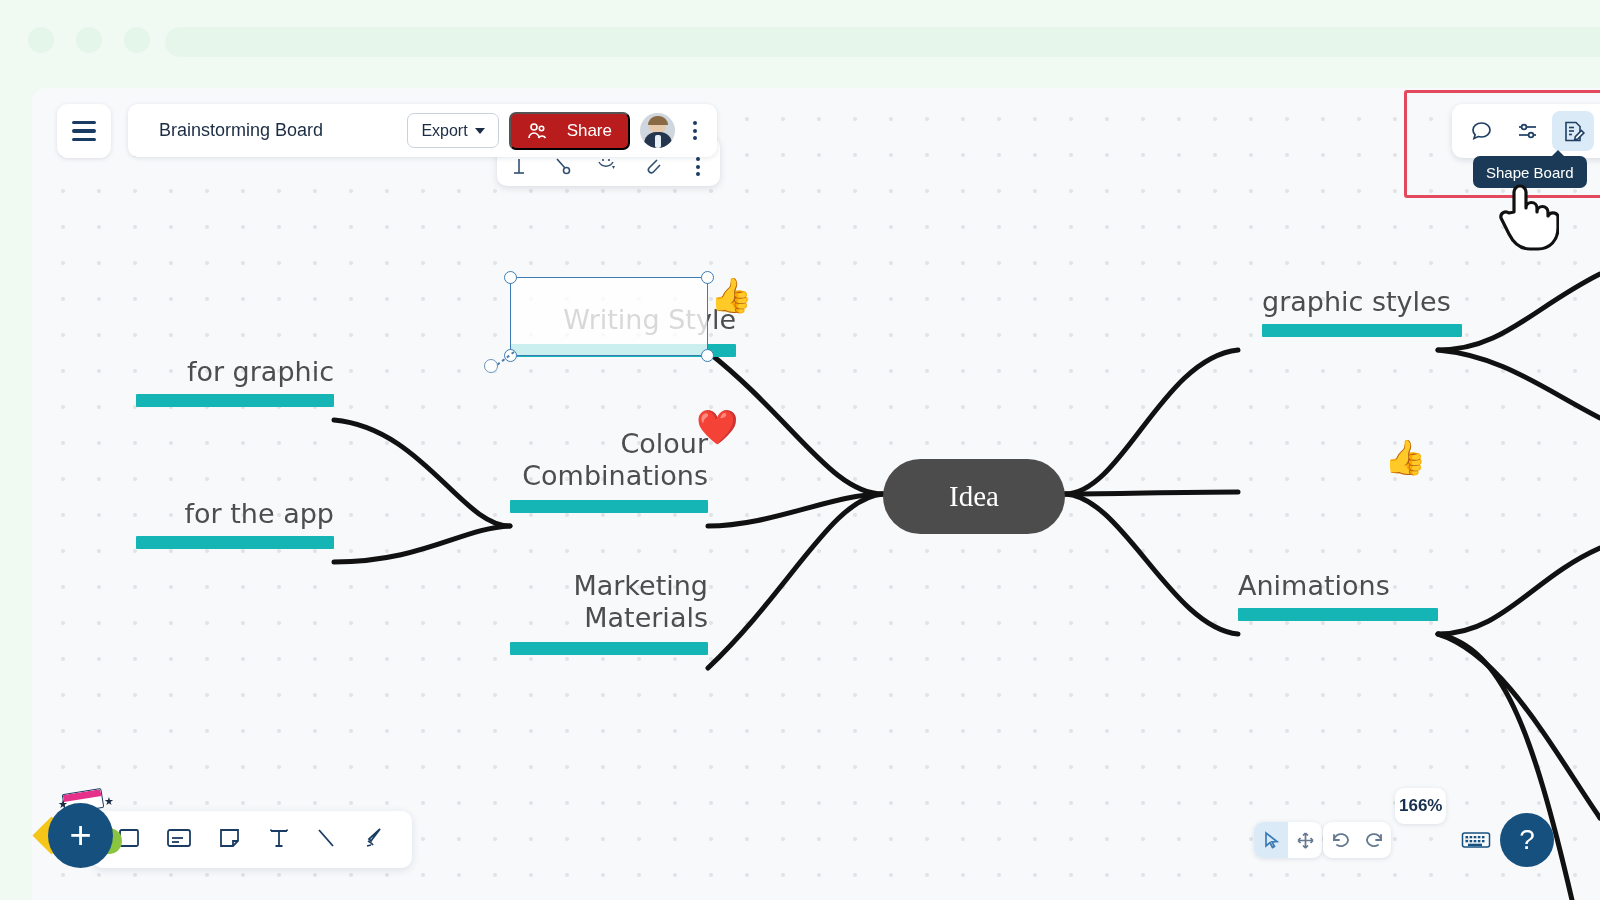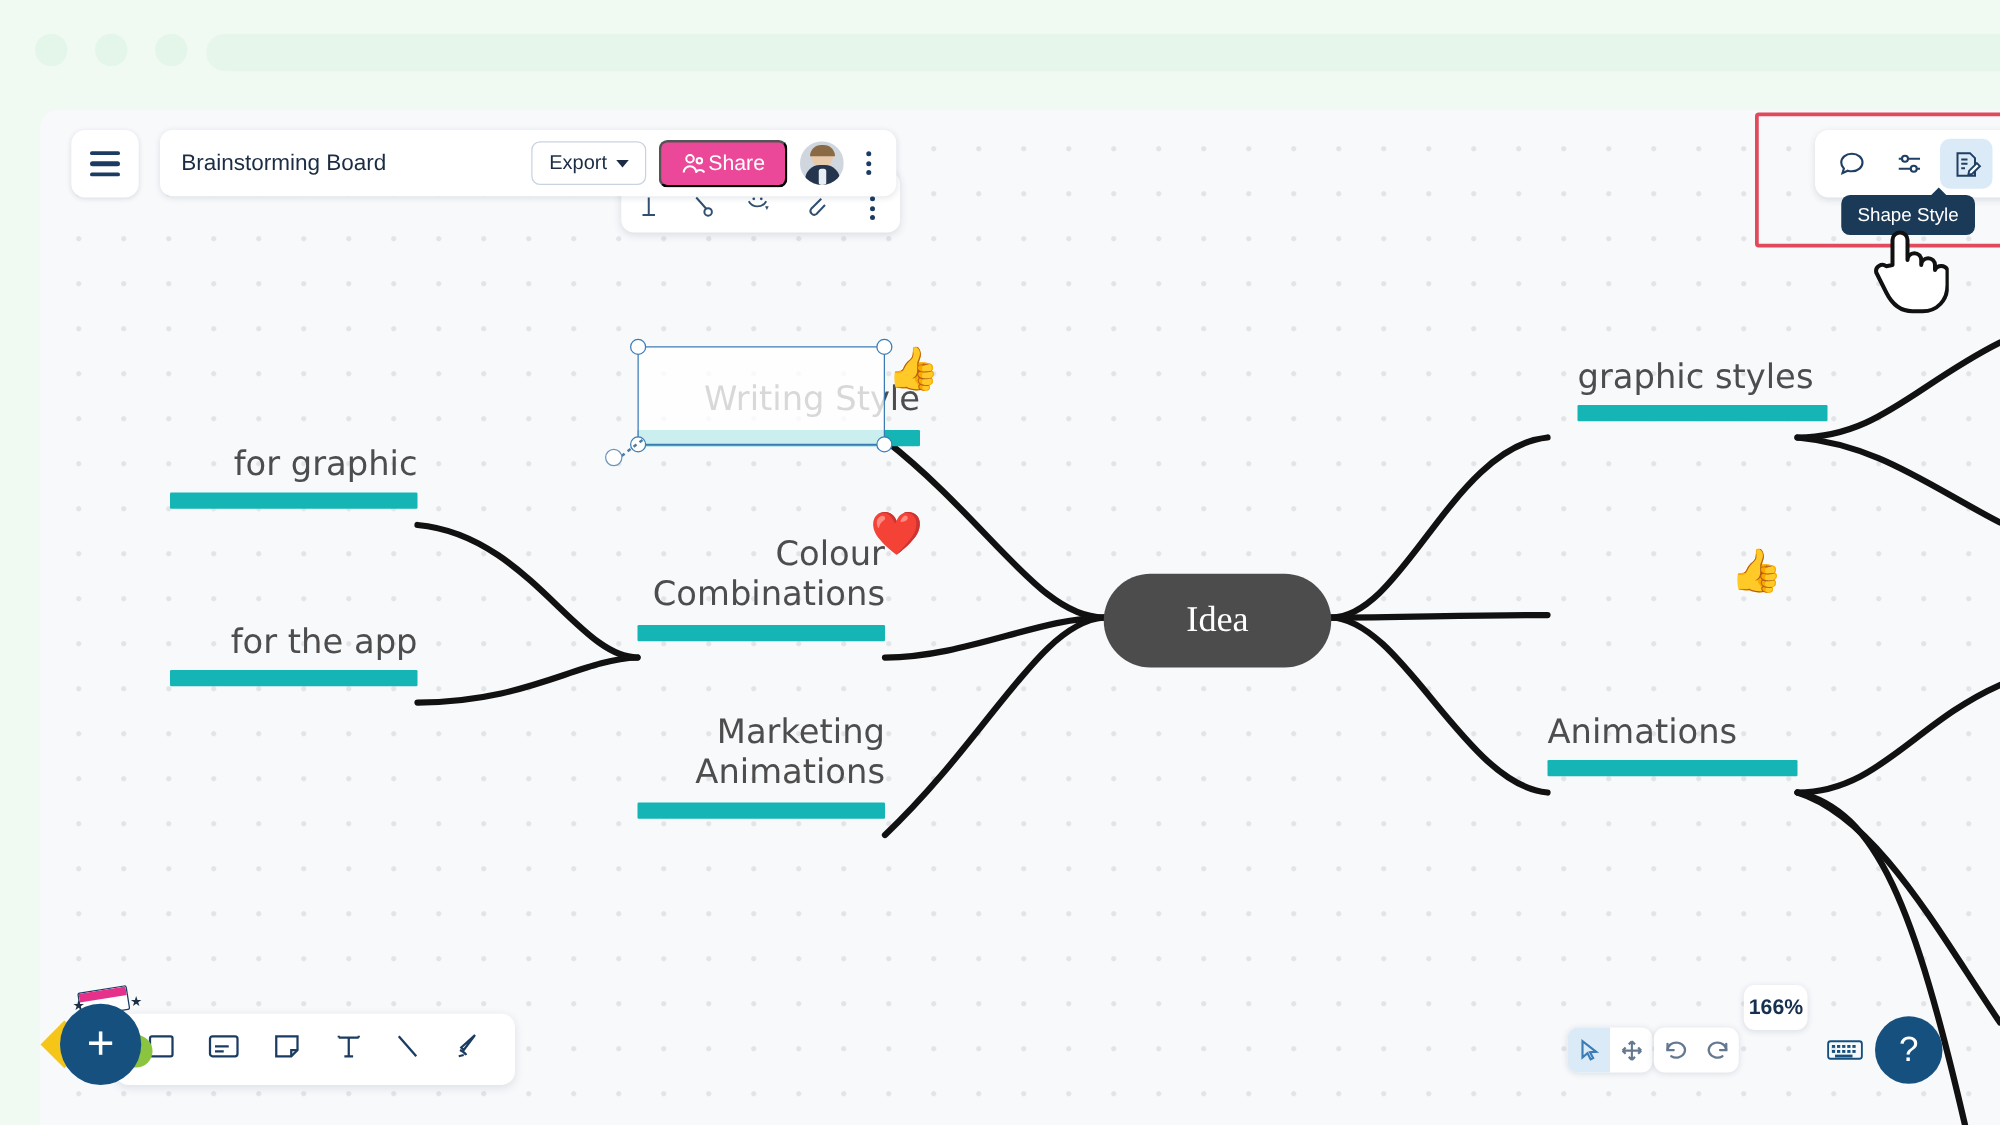--- a/index.html
+++ b/index.html
@@ -72,31 +72,31 @@
   .hamburger {
     position: absolute; left: 57px; top: 104px; width: 54px; height: 54px;
     background: #fff; border-radius: 11px; box-shadow: 0 1px 4px rgba(20,40,70,.13);
     display: flex; align-items: center; justify-content: center; flex-direction: column; gap: 5px;
   }
   .hamburger i { display: block; width: 24px; height: 3.2px; background: #1b3c62; border-radius: 2px; }
 
   .titlebar {
     position: absolute; left: 128px; top: 104px; width: 589px; height: 53px;
     background: #fff; border-radius: 10px; box-shadow: 0 1px 5px rgba(20,40,70,.12);
-    display: flex; align-items: center; padding: 0 12px 0 17px; gap: 10px;
+    display: flex; align-items: center; padding: 0 12px 0 31px; gap: 10px;
   }
   .board-title { flex: 1; color: #1b2c44; font-size: 18px; }
   .export-btn {
     display: flex; align-items: center; gap: 7px; height: 35px; padding: 0 13px;
     border: 1px solid #c9d3df; border-radius: 7px; color: #1b2c44; font-size: 16px; background:#fff;
   }
   .caret { width: 0; height: 0; border-left: 5px solid transparent; border-right: 5px solid transparent; border-top: 6px solid #1b2c44; }
   .share-btn {
-    display: flex; align-items: center; gap: 2px; height: 38px; padding: 0 16px;
-    background: #ec4899; border-radius: 7px; color: #fff; font-size: 17px;
+    display: flex; align-items: center; gap: 20px; height: 38px; padding: 0 16px;
+    background: #b91c1c; border-radius: 7px; color: #fff; font-size: 17px;
   }
   .avatar {
     width: 35px; height: 35px; border-radius: 50%; overflow: hidden; position: relative;
     background: radial-gradient(circle at 50% 34%, #e7c9ab 0 30%, transparent 31%), #cfd6de;
   }
   .avatar::after {
     content: ""; position: absolute; left: 50%; bottom: 0; transform: translateX(-50%);
     width: 28px; height: 16px; border-radius: 12px 12px 0 0; background: #25354d;
   }
   .avatar::before {
@@ -262,21 +262,21 @@
 
     <div class="node n-left" style="left:478px; top:340px; width:198px;">
       <div class="node-label">Colour
 Combinations</div>
       <div class="node-bar" style="margin-top:8px;"></div>
     </div>
     <div class="emoji" style="left:664px; top:322px;">❤️</div>
 
     <div class="node n-left" style="left:478px; top:482px; width:198px;">
       <div class="node-label">Marketing
-Animations</div>
+Materials</div>
       <div class="node-bar" style="margin-top:8px;"></div>
     </div>
 
     <div class="node n-right" style="left:1206px; top:198px; width:200px;margin-left:24px;">
       <div class="node-label">graphic styles</div>
       <div class="node-bar" style="margin-top:6px;"></div>
     </div>
 
     <div class="emoji" style="left:1352px; top:352px;">👍</div>
 
@@ -370,21 +370,21 @@
         <line x1="8" y1="8.5" x2="13" y2="8.5"></line>
           <line x1="8" y1="12" x2="13" y2="12"></line>
           <line x1="8" y1="15.5" x2="11" y2="15.5"></line>
         <path d="M20.5 11.5 l2.4 2.4 -6.2 6.2 -3 0.6 0.6 -3 z" fill="#fff"></path>
       </svg>
     </div>
   </div>
 
   <div class="hl-box"></div>
 
-  <div class="tooltip">Shape Style</div>
+  <div class="tooltip">Shape Board</div>
 
   <div class="hand-cursor">
     <svg width="62" height="78" viewBox="0 0 62 78">
       <path d="M17 34 V14 a6 6 0 0 1 12 0 v16 a5.5 5.5 0 0 1 11 0 v4 a5.5 5.5 0 0 1 11 0 v4 a5.5 5.5 0 0 1 10 0 v12 c0 12 -8 21 -20 21 h-8 c-10 0 -17 -7 -21 -15 l-8 -16 a5 5 0 0 1 8 -5 z" fill="#ffffff" stroke="#111111" stroke-width="3.2" stroke-linejoin="round"></path>
     </svg>
   </div>
 
   <div class="fab-deco deco-yellow"></div>
   <div class="fab-deco deco-green"></div>
   <div class="fab-deco deco-card">

